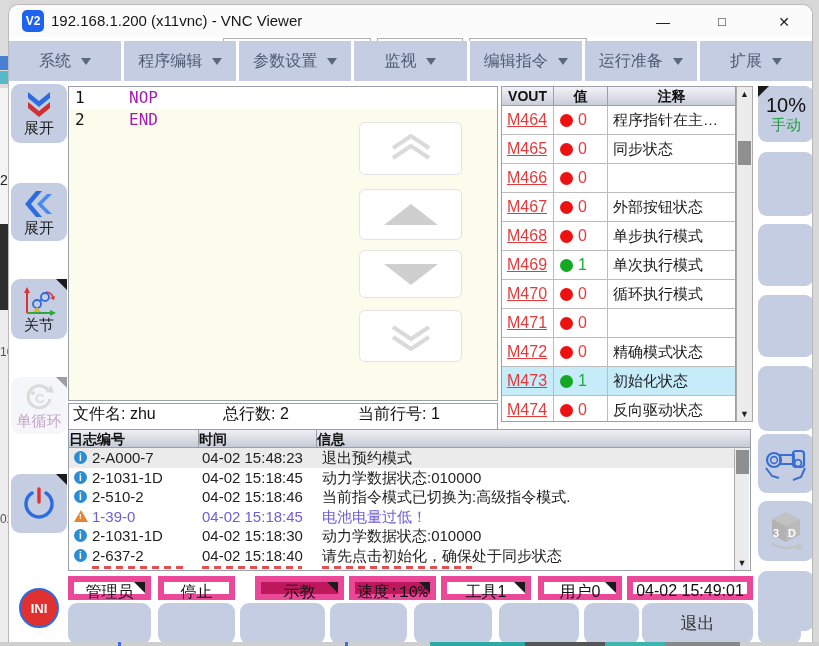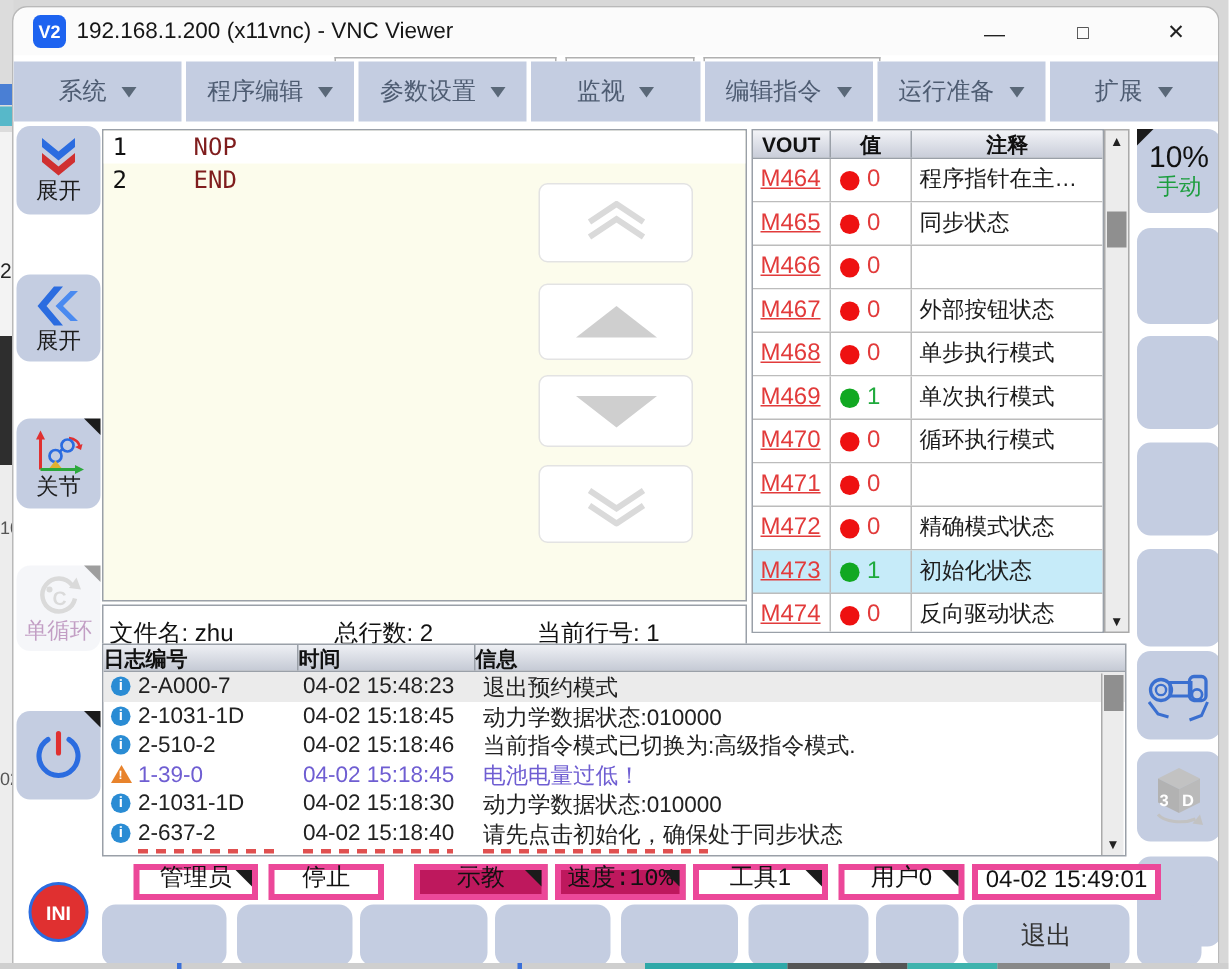--- a/index.html
+++ b/index.html
@@ -50,28 +50,28 @@
   .flag-tr::after { content:''; position:absolute; top:0; right:0; border-top:11px solid #1b1b1b; border-left:11px solid transparent; }
   .flag-tl::before { content:''; position:absolute; top:0; left:0; border-top:11px solid #1b1b1b; border-right:11px solid transparent; }
   .disabled { opacity:.42; }
 
   
   .editor { position:absolute; left:59px; top:81px; width:430px; height:315px; background:#fcfcec;
     border:1px solid #9aa0a8; overflow:hidden; }
   .code-line { position:relative; height:22px; font-family:"DejaVu Sans Mono","Liberation Mono",monospace; font-size:16px; line-height:22px; }
   .code-line.current { background:#ffffff; }
   .code-no { position:absolute; left:6px; color:#111; }
-  .code-op { position:absolute; left:60px; color:#7f1d1d; }
+  .code-op { position:absolute; left:60px; color:#a21caf; }
   .nav-btn { position:absolute; left:290px; width:103px; background:#fff; border:1px solid #e3e3e3; border-radius:6px;
     display:flex; align-items:center; justify-content:center; }
   .tri-up   { width:0; height:0; border-left:27px solid transparent; border-right:27px solid transparent; border-bottom:21px solid #cfcfcf; }
   .tri-down { width:0; height:0; border-left:27px solid transparent; border-right:27px solid transparent; border-top:21px solid #cfcfcf; }
 
   .file-status { position:absolute; left:59px; top:398px; width:430px; height:38px; background:#fff;
-    border:1px solid #9aa0a8; font-size:16px; color:#111; display:flex; align-items:center; }
+    border:1px solid #9aa0a8; font-size:16px; color:#111; display:flex; align-items:flex-start; }
   .file-status span { white-space:pre; }
   .fs-1 { margin-left:4px; width:150px; } .fs-2 { width:135px; }
 
   
   .vout { position:absolute; left:492px; top:81px; width:235px; height:336px; background:#fff;
     border:1px solid #9aa0a8; overflow:hidden; }
   .vout-head { display:flex; height:19px; background:linear-gradient(#f2f3f7,#c9cdd9); border-bottom:1px solid #9aa0a8; }
   .vout-head div { font-size:14px; font-weight:bold; color:#111; text-align:center; line-height:19px; }
   .vh-0 { width:52px; border-right:1px solid #9aa0a8; }
   .vh-1 { width:54px; border-right:1px solid #9aa0a8; }
@@ -112,22 +112,22 @@
   .info-ic { display:block; width:13px; height:13px; border-radius:50%; background:#2a8cd4; color:#fff;
     font-size:10px; font-weight:bold; text-align:center; line-height:13px; }
   .warn-ic { display:block; width:0; height:0; border-left:7px solid transparent; border-right:7px solid transparent;
     border-bottom:12px solid #e8832c; position:relative; }
   .warn-ic::after { content:'!'; position:absolute; left:-2px; top:2px; color:#fff; font-size:8px; font-weight:bold; }
   .log-clip { position:absolute; left:0; top:135px; width:660px; height:6px; overflow:hidden; }
   .clip-bar { position:absolute; top:1px; height:3px; background:repeating-linear-gradient(90deg,#e05050 0 7px,transparent 7px 12px); }
   .sb-log { position:absolute; right:1px; top:19px; width:15px; height:121px; background:#ececec; border-left:1px solid #aaa; }
 
   
-  .status-btn { position:absolute; top:571px; height:24px; background:#fff; border:4px solid #ec4899;
-    font-size:16px; color:#111; display:flex; align-items:flex-end; justify-content:center;margin-left:21px; }
+  .status-btn { position:absolute; top:571px; height:24px; background:#fff; border:6px solid #ec4899;
+    font-size:16px; color:#111; display:flex; align-items:flex-start; justify-content:center; }
   .status-btn.green { background:#be185d;font-family:Liberation Mono, monospace; }
   .bottom-btn { position:absolute; top:598px; height:41px; background:#c4cde1; border-radius:9px; }
   .exit-btn { display:flex; align-items:center; justify-content:center; font-size:17px; color:#333; }
 
   svg { display:block; }
 </style>
 </head>
 <body>
 
 <div class="left-strip">

